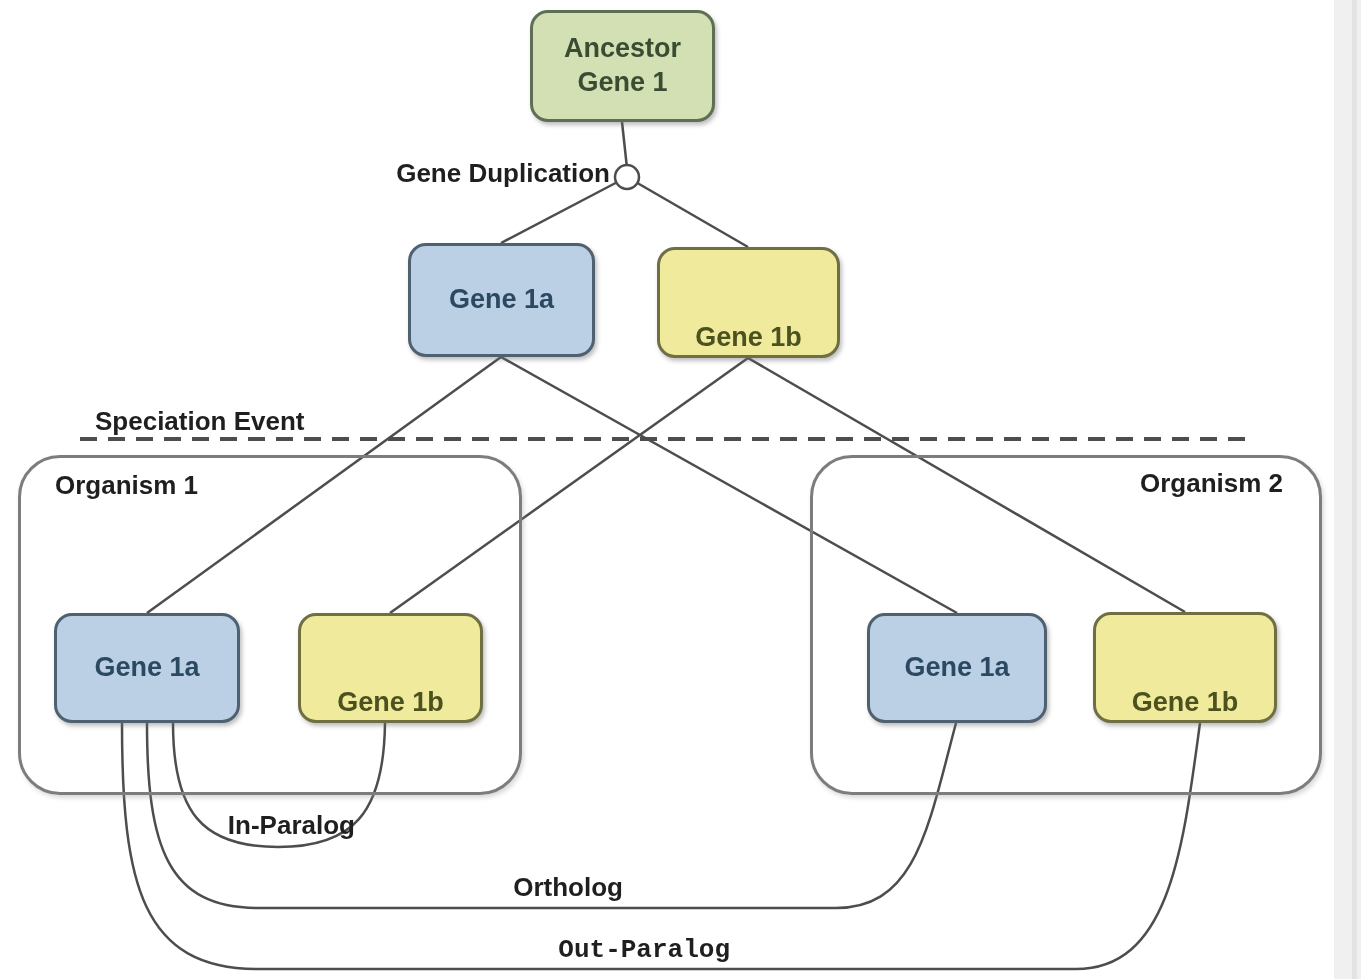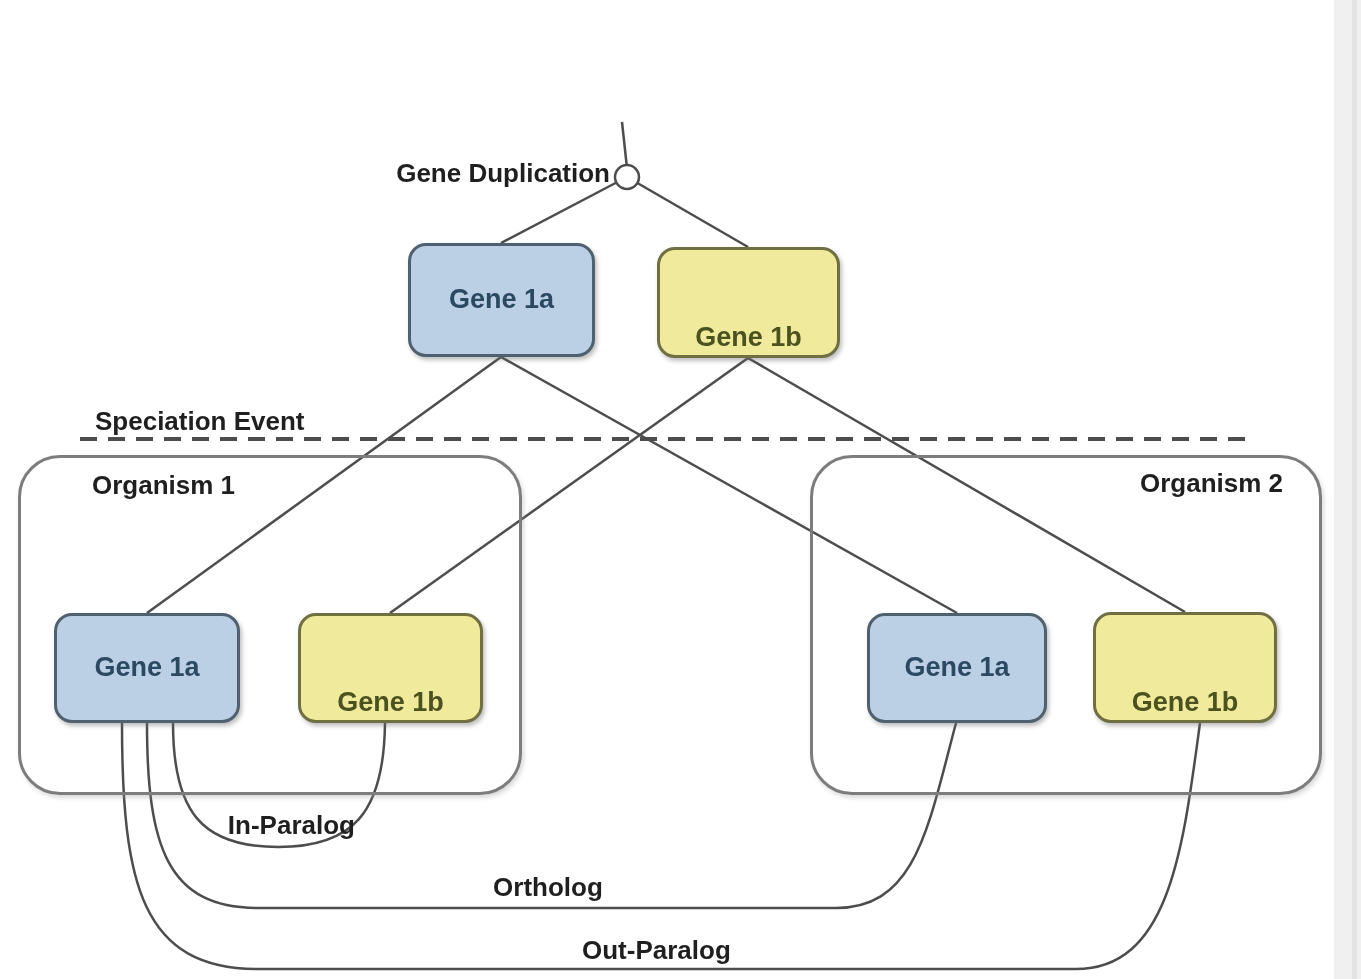--- a/index.html
+++ b/index.html
@@ -94,23 +94,26 @@
     </g>
 
     <path d="M 80 439 L 1252 439" stroke="#4d4d4d" stroke-width="4" stroke-dasharray="17 11" fill="none"></path>
 
     <circle cx="627" cy="177" r="12" fill="#ffffff" stroke="#4d4d4d" stroke-width="2.5"></circle>
   </svg>
 
   <div class="org-box" style="left:18px; top:455px; width:504px; height:340px;"></div>
   <div class="org-box" style="left:810px; top:455px; width:512px; height:340px;"></div>
 
-  <span class="org-label" style="left:55px; top:470px;margin-left:37px;">Organism 1</span>
+  <span class="org-label" style="left:55px; top:470px;">Organism 1</span>
   <span class="org-label" style="left:1140px; top:468px; width:165px; ">Organism 2</span>
 
+  <div class="gene-box gene-green" style="left:530px; top:10px; width:185px; height:112px;">
+    <span>Ancestor Gene 1</span>
+  </div>
 
   <div class="gene-box gene-blue" style="left:408px; top:243px; width:187px; height:114px;">
     <span>Gene 1a</span>
   </div>
   <div class="gene-box gene-yellow" style="left:657px; top:247px; width:183px; height:111px;">
     <span>Gene 1b</span>
   </div>
 
   <div class="gene-box gene-blue" style="left:54px; top:613px; width:186px; height:110px;">
     <span>Gene 1a</span>
@@ -121,20 +124,20 @@
   <div class="gene-box gene-blue" style="left:867px; top:613px; width:180px; height:110px;">
     <span>Gene 1a</span>
   </div>
   <div class="gene-box gene-yellow" style="left:1093px; top:612px; width:184px; height:111px;">
     <span>Gene 1b</span>
   </div>
 
   <span class="diagram-label" style="left:95px; top:406px;">Speciation Event</span>
   <span class="diagram-label" style="left:385px; top:158px; width:225px; text-align:right;">Gene Duplication</span>
   <span class="diagram-label" style="left:205px; top:810px; width:150px; text-align:right;">In-Paralog</span>
-  <span class="diagram-label" style="left:473px; top:872px; width:150px; text-align:center;">Ortholog</span>
-  <span class="diagram-label" style="left:582px; top:935px; width:175px; text-align:left;">Out-Paralog</span>
+  <span class="diagram-label" style="left:473px; top:872px; width:150px; text-align:right;">Ortholog</span>
+  <span class="diagram-label" style="left:555px; top:935px; width:175px; text-align:right;font-family:Liberation Mono, monospace;">Out-Paralog</span>
 
   <div id="right-gutter">
     <div class="inner-band"></div>
   </div>
 
 </div>
 
 </body></html>

